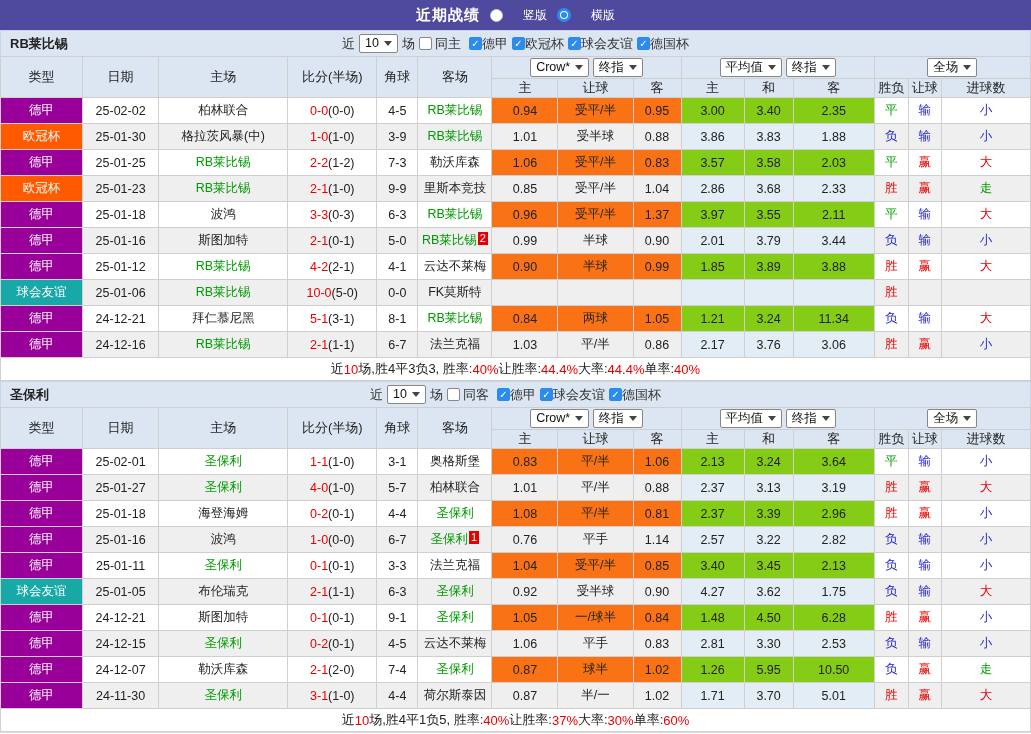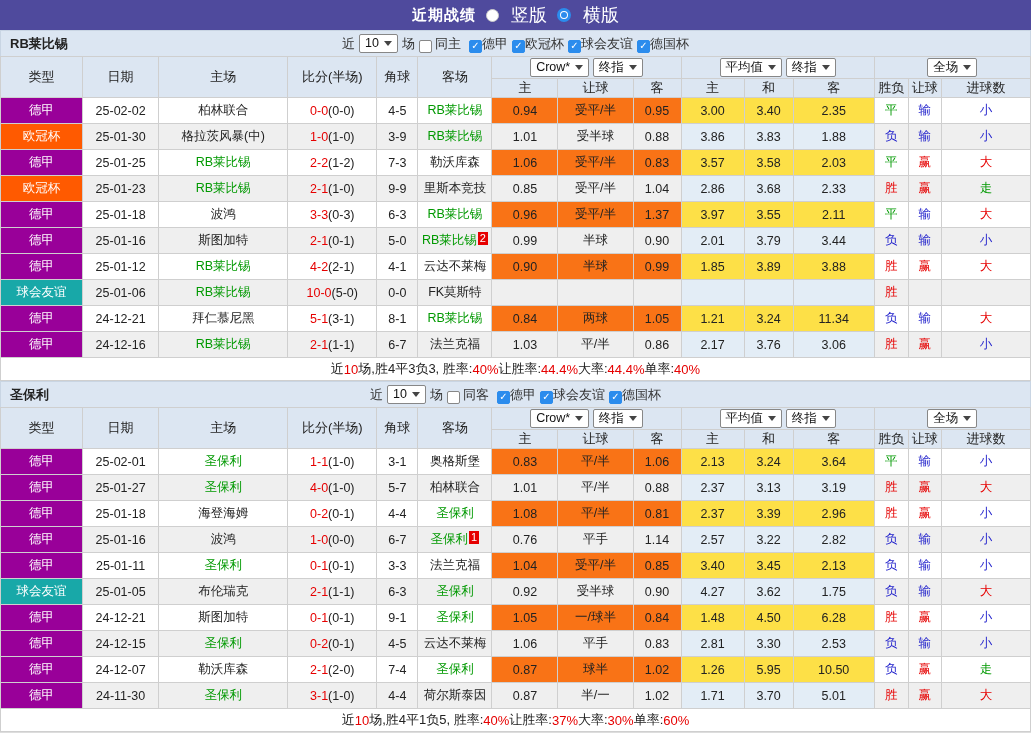--- a/index.html
+++ b/index.html
@@ -3,49 +3,49 @@
 <meta charset="utf-8">
 <style>
   *{box-sizing:border-box;margin:0;padding:0}
   html,body{background:#fff}
   body{width:1031px;font-family:"Liberation Sans","DejaVu Sans",sans-serif;color:#333}
   .page{width:1031px;border-bottom:1px solid #ddd}
 
   
   .title-bar{height:30px;background:#4f4a9d;display:flex;align-items:center;justify-content:center;gap:10px;color:#fff}
   .title-bar .title{font-weight:bold;font-size:15px;letter-spacing:1px}
-  .radio-wrap{display:inline-flex;align-items:center;gap:12px;font-size:18px;cursor:pointer}
+  .radio-wrap{display:inline-flex;align-items:center;gap:20px;font-size:12px;cursor:pointer}
   .radio{width:13px;height:13px;border-radius:50%;background:#fff;border:1px solid #ccc;display:inline-block}
   .radio.sel{border:3px solid #2b8ced;position:relative;background:#fff;width:14px;height:14px}
   .radio.sel::after{content:"";position:absolute;left:1px;top:1px;width:6px;height:6px;border-radius:50%;background:#2b8ced}
 
   
   .filter-row{height:26px;background:#dce6f2;position:relative;display:flex;align-items:center;font-size:13px;border:1px solid #c9d5e3;border-bottom:none}
   .team-name{position:absolute;left:9px;font-weight:bold;font-size:13px;color:#222}
   .filter-controls{margin:0 auto;display:flex;align-items:center;gap:4px}
   .select{display:inline-flex;align-items:center;gap:5px;border:1px solid #878787;background:#fff;border-radius:2px;padding:1px 5px;font-size:12.5px;line-height:15px;cursor:pointer;color:#111}
   .caret{width:0;height:0;border-left:4px solid transparent;border-right:4px solid transparent;border-top:5px solid #444;display:inline-block}
-  .chk-wrap{display:inline-flex;align-items:flex-end;gap:3px;cursor:pointer}
+  .chk-wrap{display:inline-flex;align-items:center;gap:3px;cursor:pointer}
   .checkbox{width:13px;height:13px;border:1px solid #878787;border-radius:2px;background:#fff;display:inline-flex;align-items:center;justify-content:center;font-size:10px;line-height:10px}
   .checkbox.checked{background:#2b8ced;border-color:#2b8ced;color:#fff;font-weight:bold}
   .league-filters{display:inline-flex;align-items:center;gap:2px;margin-left:2px}
   .league-filters .chk-wrap{gap:0;margin-left:2px}
 
   
   table{border-collapse:collapse;table-layout:fixed;width:1031px}
   th,td{border:1px solid #cfcfcf;text-align:center;white-space:nowrap;overflow:hidden;font-size:12.5px}
   thead th{background:#dce6f2;font-weight:normal;font-size:13px;color:#222}
   tr.hdr-top th{height:21px}
   tr.hdr-sub th{height:18px}
   .sel-cell{padding:1px 0}
   tbody td{height:26px;color:#222}
   tbody tr.alt td{background:#efefef}
   td.crow{background:#f97316}
   tbody tr.alt td.crow{background:#efefef}
-  td.avg{background:#fde047}
+  td.avg{background:#84cc16}
   tbody tr.alt td.avg{background:#e3edf6}
   td.badge-cell{color:#fff;font-size:12.5px}
   .team-green{color:#009900}
   .score-main{color:#e60000}
   .score-half{color:#222}
   .sup-badge{display:inline-block;background:#e60000;color:#fff;font-size:11px;line-height:13px;padding:0 2px;margin-left:1px;vertical-align:top}
 
   
   .summary-row{min-height:23px;display:flex;align-items:center;justify-content:center;font-size:13px;color:#222;background:#fff;border:1px solid #cfcfcf;border-top:none;padding:2px 0}
   .summary-row .red{color:#e60000}

